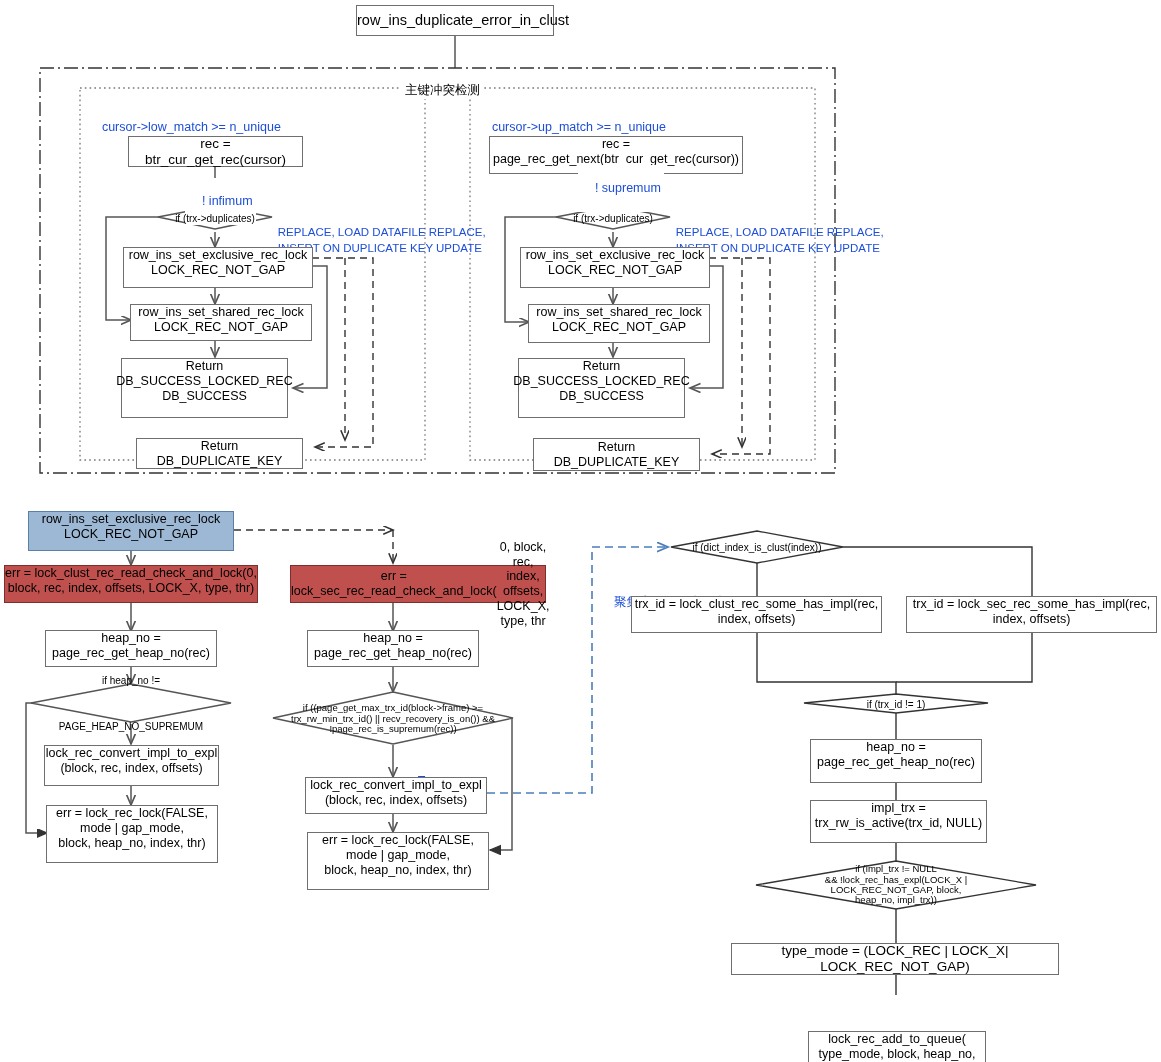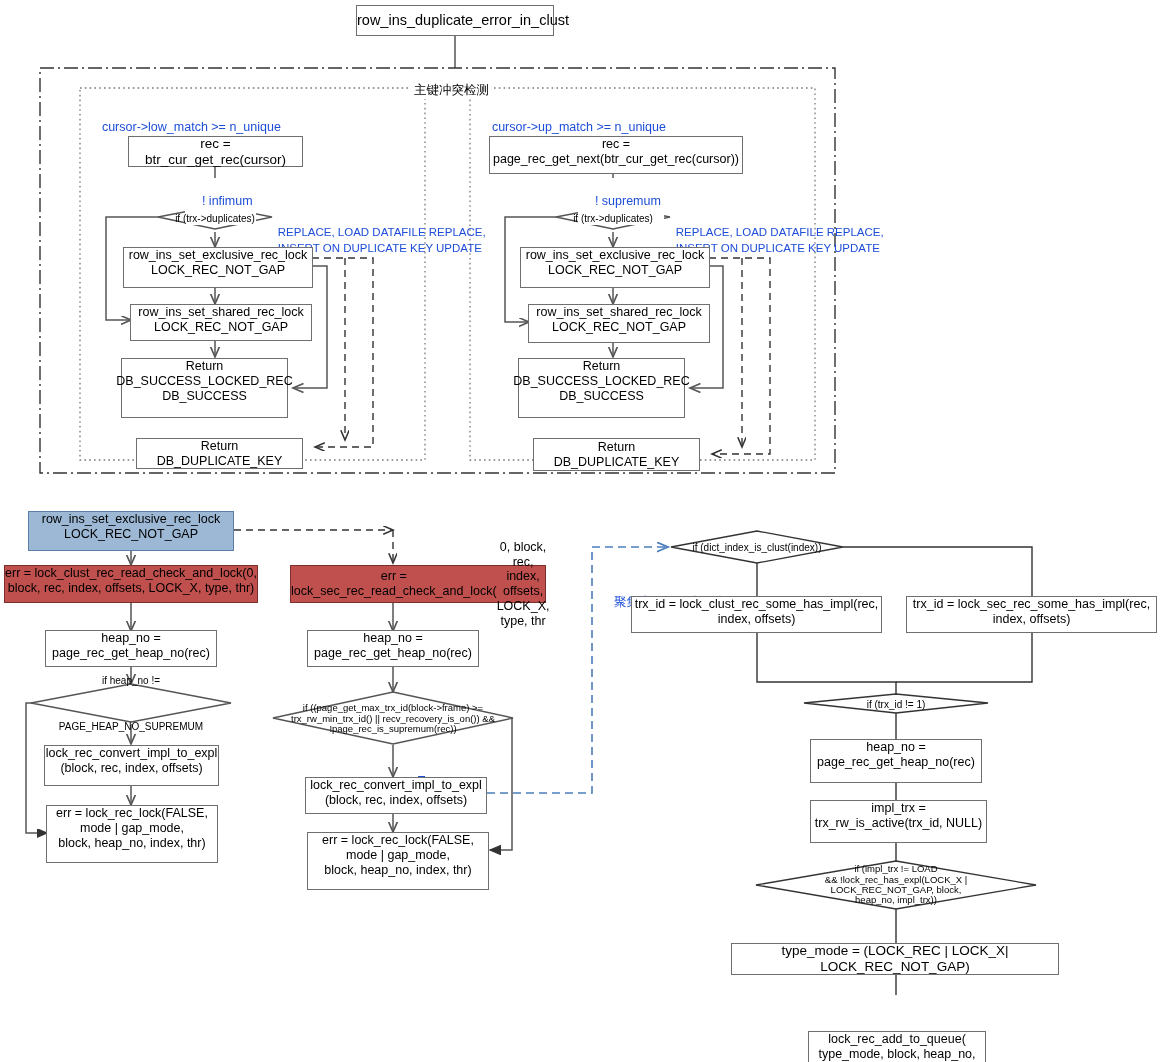--- a/index.html
+++ b/index.html
@@ -137,21 +137,21 @@
       <polygon points="757,531 843,547 757,563 671,547"></polygon>
       <polygon points="896,694 988,703 896,713 804,703"></polygon>
       <polygon points="896,861 1036,885 896,909 756,885"></polygon>
     </g>
   </svg>
 
   <div class="node box t14" style="left:356px;top:5px;width:198px;height:31px;">
     <span>row_ins_duplicate_error_in_clust</span>
   </div>
 
-  <div class="cn t12" style="left:401px;top:82px;background:#fff;padding:0 4px;margin-left:9px;">
+  <div class="cn t12" style="left:401px;top:82px;background:#fff;padding:0 4px;">
     <span>主键冲突检测</span>
   </div>
 
   <div class="lbl t12" style="left:88px;top:104px;">
     <span>cursor-&gt;low_match &gt;= n_unique</span>
   </div>
 
   <div class="node box t13" style="left:128px;top:136px;width:175px;height:31px;">
     <span>rec = btr_cur_get_rec(cursor)</span>
   </div>
@@ -195,21 +195,21 @@
 
   <div class="lbl t12" style="left:478px;top:104px;">
     <span>cursor-&gt;up_match &gt;= n_unique</span>
   </div>
 
   <div class="node box t12" style="left:489px;top:136px;width:254px;height:38px;flex-direction:column;">
     <span>rec =</span>
     <span>page_rec_get_next(btr_cur_get_rec(cursor))</span>
   </div>
 
-  <div class="lbl t12" style="left:578px;top:178px;background:#fff;padding:0 3px;">
+  <div class="lbl t12" style="left:578px;top:165px;background:#fff;padding:0 3px;">
     <span>! supremum</span>
   </div>
 
   <div class="dia t10" style="left:556px;top:207px;width:114px;height:22px;">
     <span class="dtext">if (trx-&gt;duplicates)</span>
   </div>
   <div class="lbl t12" style="left:627px;top:231px;">
     <span>T</span>
   </div>
   <div class="lbl t11" style="left:663px;top:211px;">
@@ -331,21 +331,21 @@
     <span>heap_no =</span>
     <span>page_rec_get_heap_no(rec)</span>
   </div>
 
   <div class="node box t12" style="left:810px;top:800px;width:177px;height:43px;flex-direction:column;">
     <span>impl_trx =</span>
     <span>trx_rw_is_active(trx_id, NULL)</span>
   </div>
 
   <div class="dia t9" style="left:796px;top:861px;width:200px;height:48px;flex-direction:column;">
-    <span class="dtext">if (impl_trx != LOAD</span>
+    <span class="dtext">if (impl_trx != NULL</span>
     <span class="dtext">&amp;&amp; !lock_rec_has_expl(LOCK_X |</span>
     <span class="dtext">LOCK_REC_NOT_GAP, block,</span>
     <span class="dtext">heap_no, impl_trx))</span>
   </div>
 
   <div class="node box t13" style="left:731px;top:943px;width:328px;height:32px;">
     <span>type_mode = (LOCK_REC | LOCK_X| LOCK_REC_NOT_GAP)</span>
   </div>
 
   <div class="node box t12" style="left:808px;top:995px;width:178px;height:62px;flex-direction:column;margin-top:36px;">

